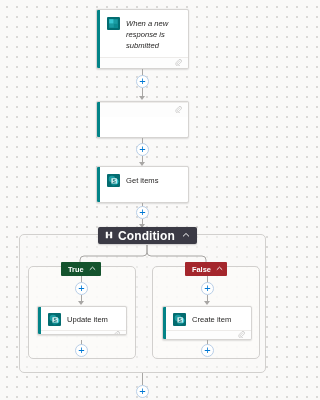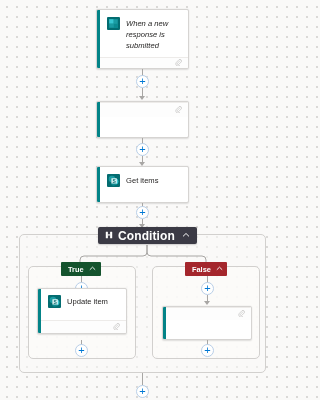--- a/index.html
+++ b/index.html
@@ -268,21 +268,21 @@
         <path d="M1.6 6.4 5 3.1l3.4 3.3"></path>
       </svg>
     </span>
   </div>
 
   <div class="vline" style="left:81px; top:276px; height:8px;"></div>
   <div class="plus" style="left:75px; top:282px;"></div>
   <div class="vline" style="left:81px; top:295px; height:8px;"></div>
   <div class="arrow-head" style="left:78px; top:301px;"></div>
 
-  <div class="card" style="left:37px; top:288px; width:90px; height:46px;">
+  <div class="card" style="left:37px; top:306px; width:90px; height:29px;">
     <div class="card-accent"></div>
     <div class="card-body" style="padding:6px 6px 4px 10px;">
       <span class="appicon">
         <svg viewBox="0 0 13 13">
           <rect width="13" height="13" fill="#036c70"></rect>
           <circle cx="5" cy="5" r="3.3" fill="#1a9ba1"></circle>
           <circle cx="8.4" cy="7.4" r="3" fill="#37c6d0"></circle>
           <circle cx="6.6" cy="9.4" r="2.4" fill="#0b8a8f"></circle>
           <rect x="4.4" y="4.2" width="5.4" height="5.4" rx="0.5" fill="#ffffff" opacity="0.85"></rect>
           <text x="7.1" y="8.6" font-size="5" font-family="Liberation Sans, sans-serif" fill="#036c70" text-anchor="middle" font-weight="700">S</text>
@@ -313,20 +313,33 @@
     </span>
   </div>
 
   <div class="vline" style="left:207px; top:276px; height:8px;"></div>
   <div class="plus" style="left:201px; top:282px;"></div>
   <div class="vline" style="left:207px; top:295px; height:8px;"></div>
   <div class="arrow-head" style="left:204px; top:301px;"></div>
 
   <div class="card" style="left:162px; top:306px; width:90px; height:34px;">
     <div class="card-accent"></div>
+    <div class="card-body" style="padding:6px 6px 4px 10px;">
+      <span class="appicon">
+        <svg viewBox="0 0 13 13">
+          <rect width="13" height="13" fill="#036c70"></rect>
+          <circle cx="5" cy="5" r="3.3" fill="#1a9ba1"></circle>
+          <circle cx="8.4" cy="7.4" r="3" fill="#37c6d0"></circle>
+          <circle cx="6.6" cy="9.4" r="2.4" fill="#0b8a8f"></circle>
+          <rect x="4.4" y="4.2" width="5.4" height="5.4" rx="0.5" fill="#ffffff" opacity="0.85"></rect>
+          <text x="7.1" y="8.6" font-size="5" font-family="Liberation Sans, sans-serif" fill="#036c70" text-anchor="middle" font-weight="700">S</text>
+        </svg>
+      </span>
+      <span class="card-title">Create item</span>
+    </div>
     <div class="card-foot" style="height:13px;">
       <span class="foot-icon">
         <svg width="7" height="7" viewBox="0 0 12 12" fill="none" stroke="#8a8886" stroke-width="1.1" stroke-linecap="round" stroke-linejoin="round">
           <path d="M8.4 3.1 4.3 7.2a1.5 1.5 0 0 0 2.1 2.1l4.2-4.2a2.7 2.7 0 0 0-3.8-3.8L2.3 5.8a3.9 3.9 0 0 0 5.5 5.5"></path>
         </svg>
       </span>
     </div>
   </div>
 
   <div class="vline" style="left:207px; top:340px; height:6px;"></div>

